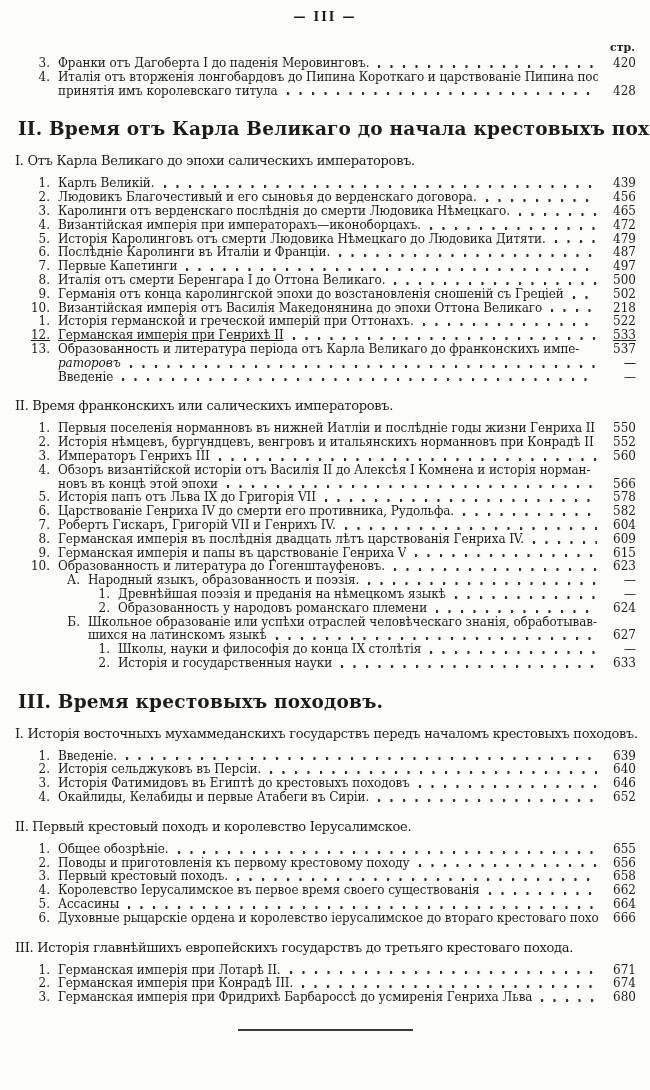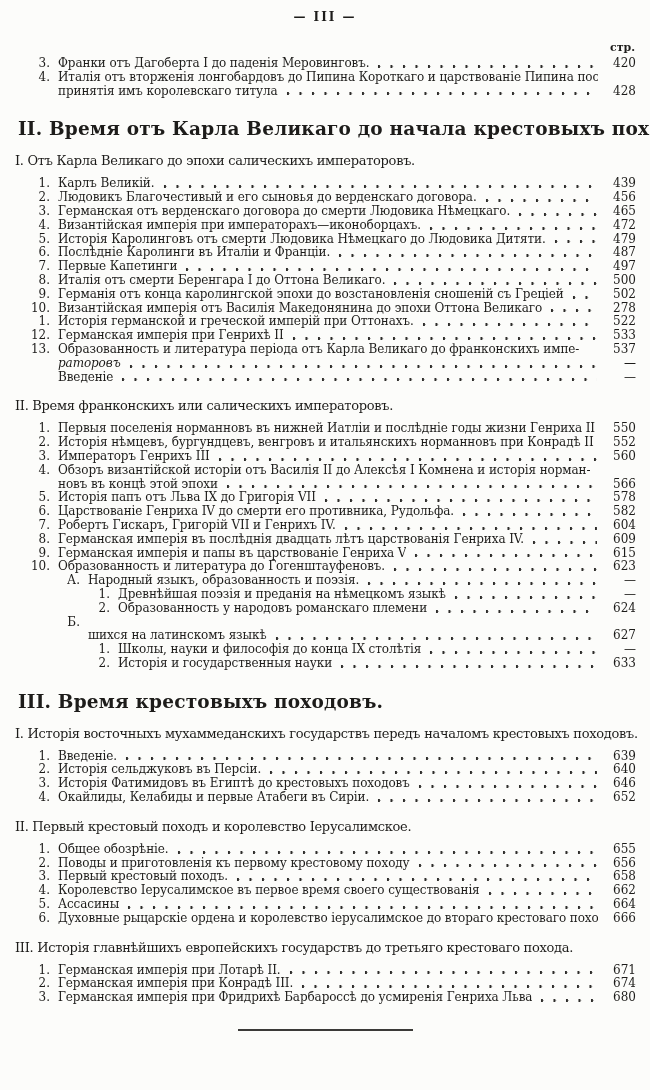--- a/index.html
+++ b/index.html
@@ -120,21 +120,21 @@
           <div class="entry-line" style="margin-left: 0px;">
             <span class="num">2.</span>
             <span class="txt">Людовикъ Благочестивый и его сыновья до верденскаго договора.</span>
             <span class="dots"></span>
             <span class="pg">456</span>
           </div>
         </div>
         <div class="entry">
           <div class="entry-line" style="margin-left: 0px;">
             <span class="num">3.</span>
-            <span class="txt">Германская отъ верденскаго договора до смерти Людовика Нѣмецкаго.</span>
+            <span class="txt">Каролинги отъ верденскаго послѣднія до смерти Людовика Нѣмецкаго.</span>
             <span class="dots"></span>
             <span class="pg">465</span>
           </div>
         </div>
         <div class="entry">
           <div class="entry-line" style="margin-left: 0px;">
             <span class="num">4.</span>
             <span class="txt">Византійская имперія при императорахъ—иконоборцахъ.</span>
             <span class="dots"></span>
             <span class="pg">472</span>
@@ -178,33 +178,33 @@
             <span class="txt">Германія отъ конца каролингской эпохи до возстановленія сношеній съ Греціей</span>
             <span class="dots"></span>
             <span class="pg">502</span>
           </div>
         </div>
         <div class="entry">
           <div class="entry-line" style="margin-left: 0px;">
             <span class="num">10.</span>
             <span class="txt">Византійская имперія отъ Василія Македонянина до эпохи Оттона Великаго</span>
             <span class="dots"></span>
-            <span class="pg">278</span>
+            <span class="pg">218</span>
           </div>
         </div>
         <div class="entry">
           <div class="entry-line" style="margin-left: 0px;">
             <span class="num">1.</span>
             <span class="txt">Исторія германской и греческой имперій при Оттонахъ.</span>
             <span class="dots"></span>
             <span class="pg">522</span>
           </div>
         </div>
         <div class="entry">
-          <div class="entry-line" style="margin-left: 0px;">
+          <div class="entry-line" style="margin-left: 0px; text-decoration: underline;">
             <span class="num">12.</span>
             <span class="txt">Германская имперія при Генрихѣ II</span>
             <span class="dots"></span>
             <span class="pg">533</span>
           </div>
         </div>
         <div class="entry">
           <div class="entry-line" style="margin-left: 0px; align-items: center;">
             <span class="num">13.</span>
             <span class="txt">Образованность и литература періода отъ Карла Великаго до  франконскихъ импе-</span>
@@ -335,20 +335,21 @@
           <div class="entry-line" style="margin-left: 60px;">
             <span class="num">2.</span>
             <span class="txt">Образованность у народовъ романскаго племени</span>
             <span class="dots"></span>
             <span class="pg">624</span>
           </div>
         </div>
         <div class="entry">
           <div class="entry-line" style="margin-left: 30px;">
             <span class="num">Б.</span>
+            <span class="txt">Школьное образованіе или успѣхи отраслей человѣческаго знанія, обработывав-</span>
             <span class="spacer"></span>
             <span class="pg"></span>
           </div>
           <div class="entry-line" style="margin-left: 30px;">
             <span class="num"></span>
             <span class="txt">шихся на латинскомъ языкѣ</span>
             <span class="dots"></span>
             <span class="pg">627</span>
           </div>
         </div>

